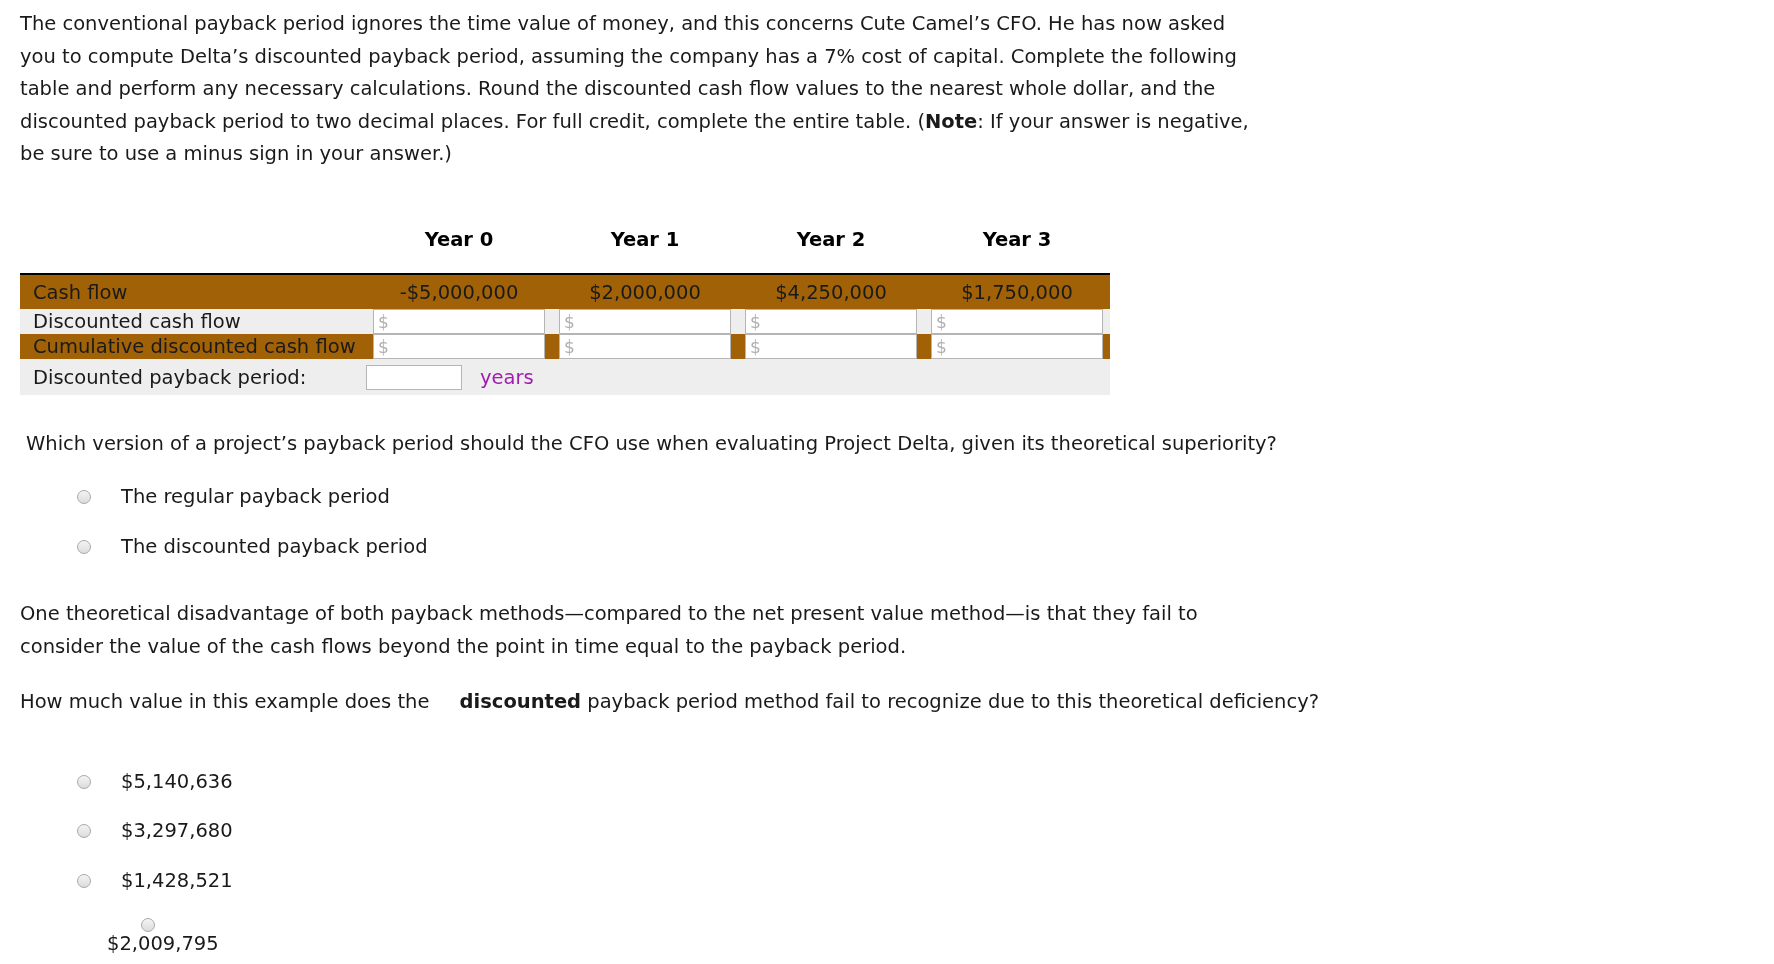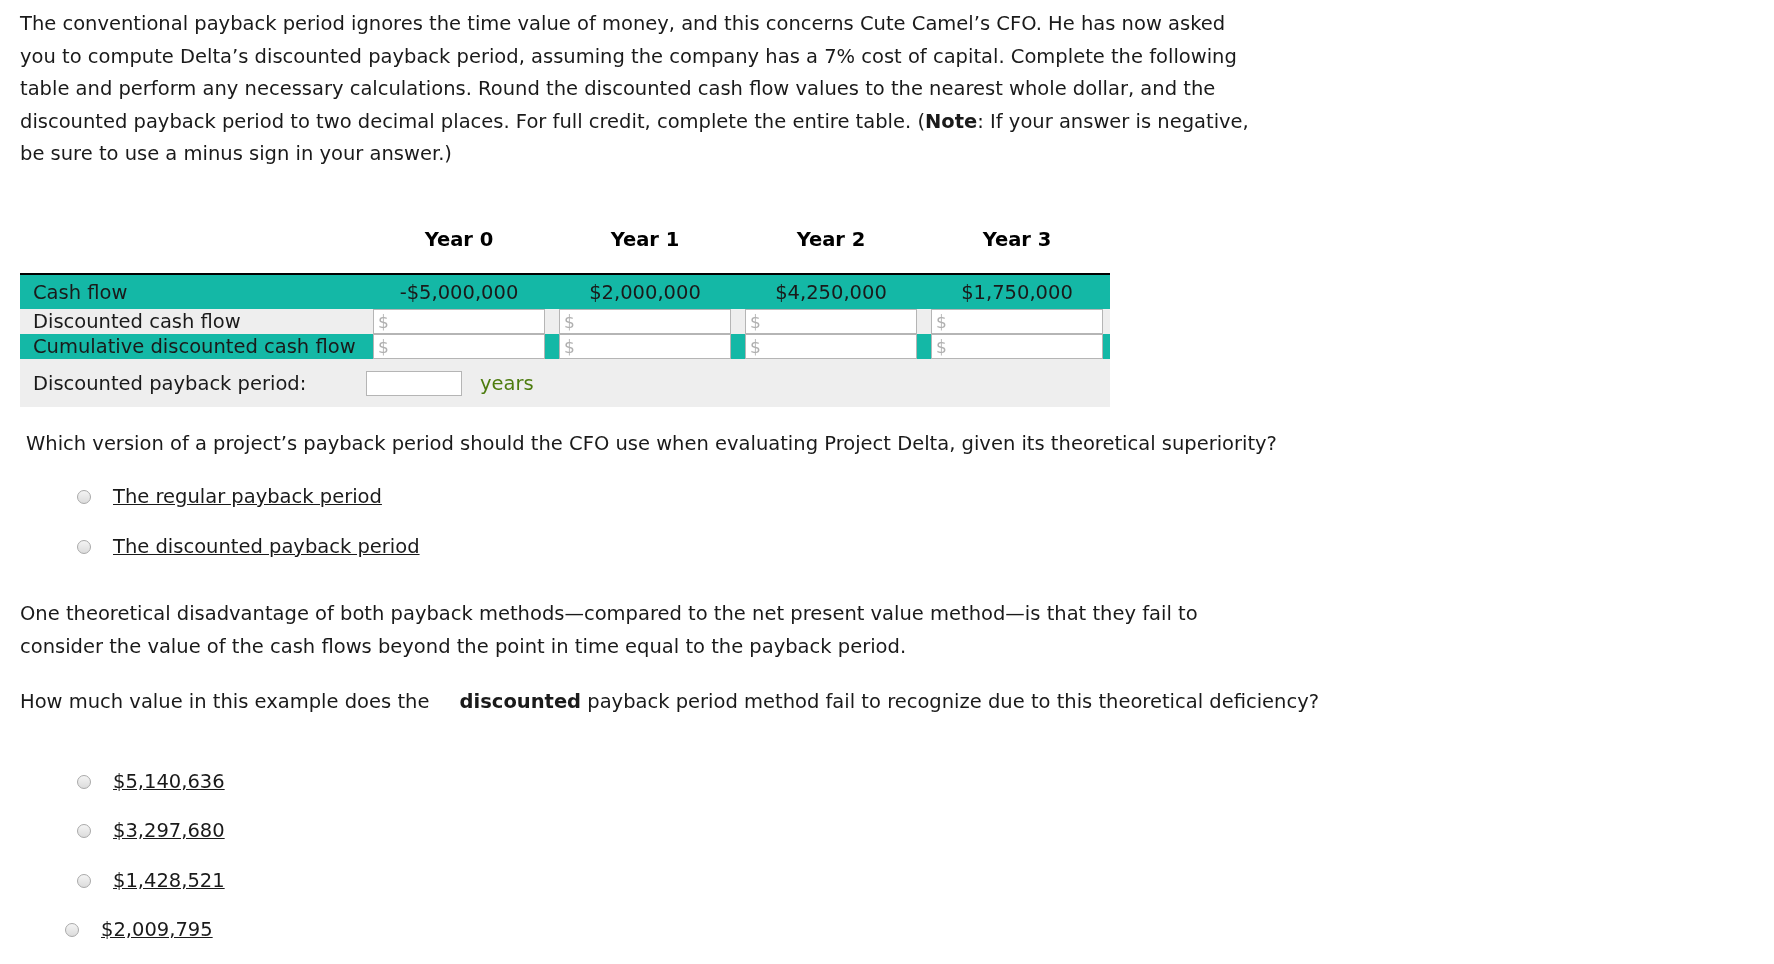--- a/index.html
+++ b/index.html
@@ -75,21 +75,21 @@
     text-align: center;
     vertical-align: middle;
     color: #1a1a1a;
   }
   .row-cash td.lbl {
     text-align: left;
     padding-left: 13px;
   }
 
   .row-shaded { background: #eeeeee; }
-  .row-plain  { background: #14b8a6; }
+  .row-plain  { background: #a16207; }
 
   .row-input td {
     height: 24px;
     vertical-align: middle;
     font-size: 19.5px;
     color: #1a1a1a;
   }
   .row-input td.lbl {
     text-align: left;
     padding-left: 13px;
@@ -110,39 +110,39 @@
     padding: 0 4px;
     vertical-align: middle;
     outline: none;
   }
   .txt::placeholder { color: #b0b0b0; opacity: 1; }
   .txt.small {
     width: 96px;
   }
 
   .row-payback td {
-    height: 48px;
+    height: 36px;
     vertical-align: middle;
     font-size: 19.5px;
     color: #1a1a1a;
   }
   .row-payback td.lbl {
     text-align: left;
     padding-left: 13px;
   }
   .payback-cell {
     text-align: left;
     padding-left: 0;
     white-space: nowrap;
   }
   .years-label {
     display: inline-block;
     margin-left: 18px;
     font-size: 19.5px;
-    color: #4d7c0f;
+    color: #a21caf;
     vertical-align: middle;
   }
 
   
   .q-text {
     position: absolute;
     font-size: 19.5px;
     line-height: 32.5px;
     color: #1a1a1a;
     width: 1300px;
@@ -164,32 +164,31 @@
     width: 14px;
     height: 14px;
     border-radius: 50%;
     border: 1px solid #a9a9a9;
     background: linear-gradient(#f4f4f4, #dcdcdc);
     box-sizing: border-box;
     flex: 0 0 auto;
     display: inline-block;
   }
   .opt .opt-label {
-    margin-left: 22px;
+    margin-left: 30px;
     white-space: nowrap;
-    text-decoration: underline;
   }
 
   .o1a { left: 77px; top: 485px; }
   .o1b { left: 77px; top: 535px; }
 
   .o2a { left: 77px; top: 770px; }
   .o2b { left: 77px; top: 819px; }
   .o2c { left: 77px; top: 869px; }
-  .o2d { left: 65px; top: 918px; }
+  .o2d { left: 77px; top: 918px; flex-direction: column; }
 </style>
 </head>
 <body>
 
 <div class="page">
 
   <div class="intro">
     <span>The conventional payback period ignores the time value of money, and this concerns Cute Camel’s CFO. He has now asked you to compute Delta’s discounted payback period, assuming the company has a 7% cost of capital. Complete the following table and perform any necessary calculations. Round the discounted cash flow values to the nearest whole dollar, and the discounted payback period to two decimal places. For full credit, complete the entire table. (</span><b>Note</b><span>: If your answer is negative, be sure to use a minus sign in your answer.)</span>
   </div>
 

